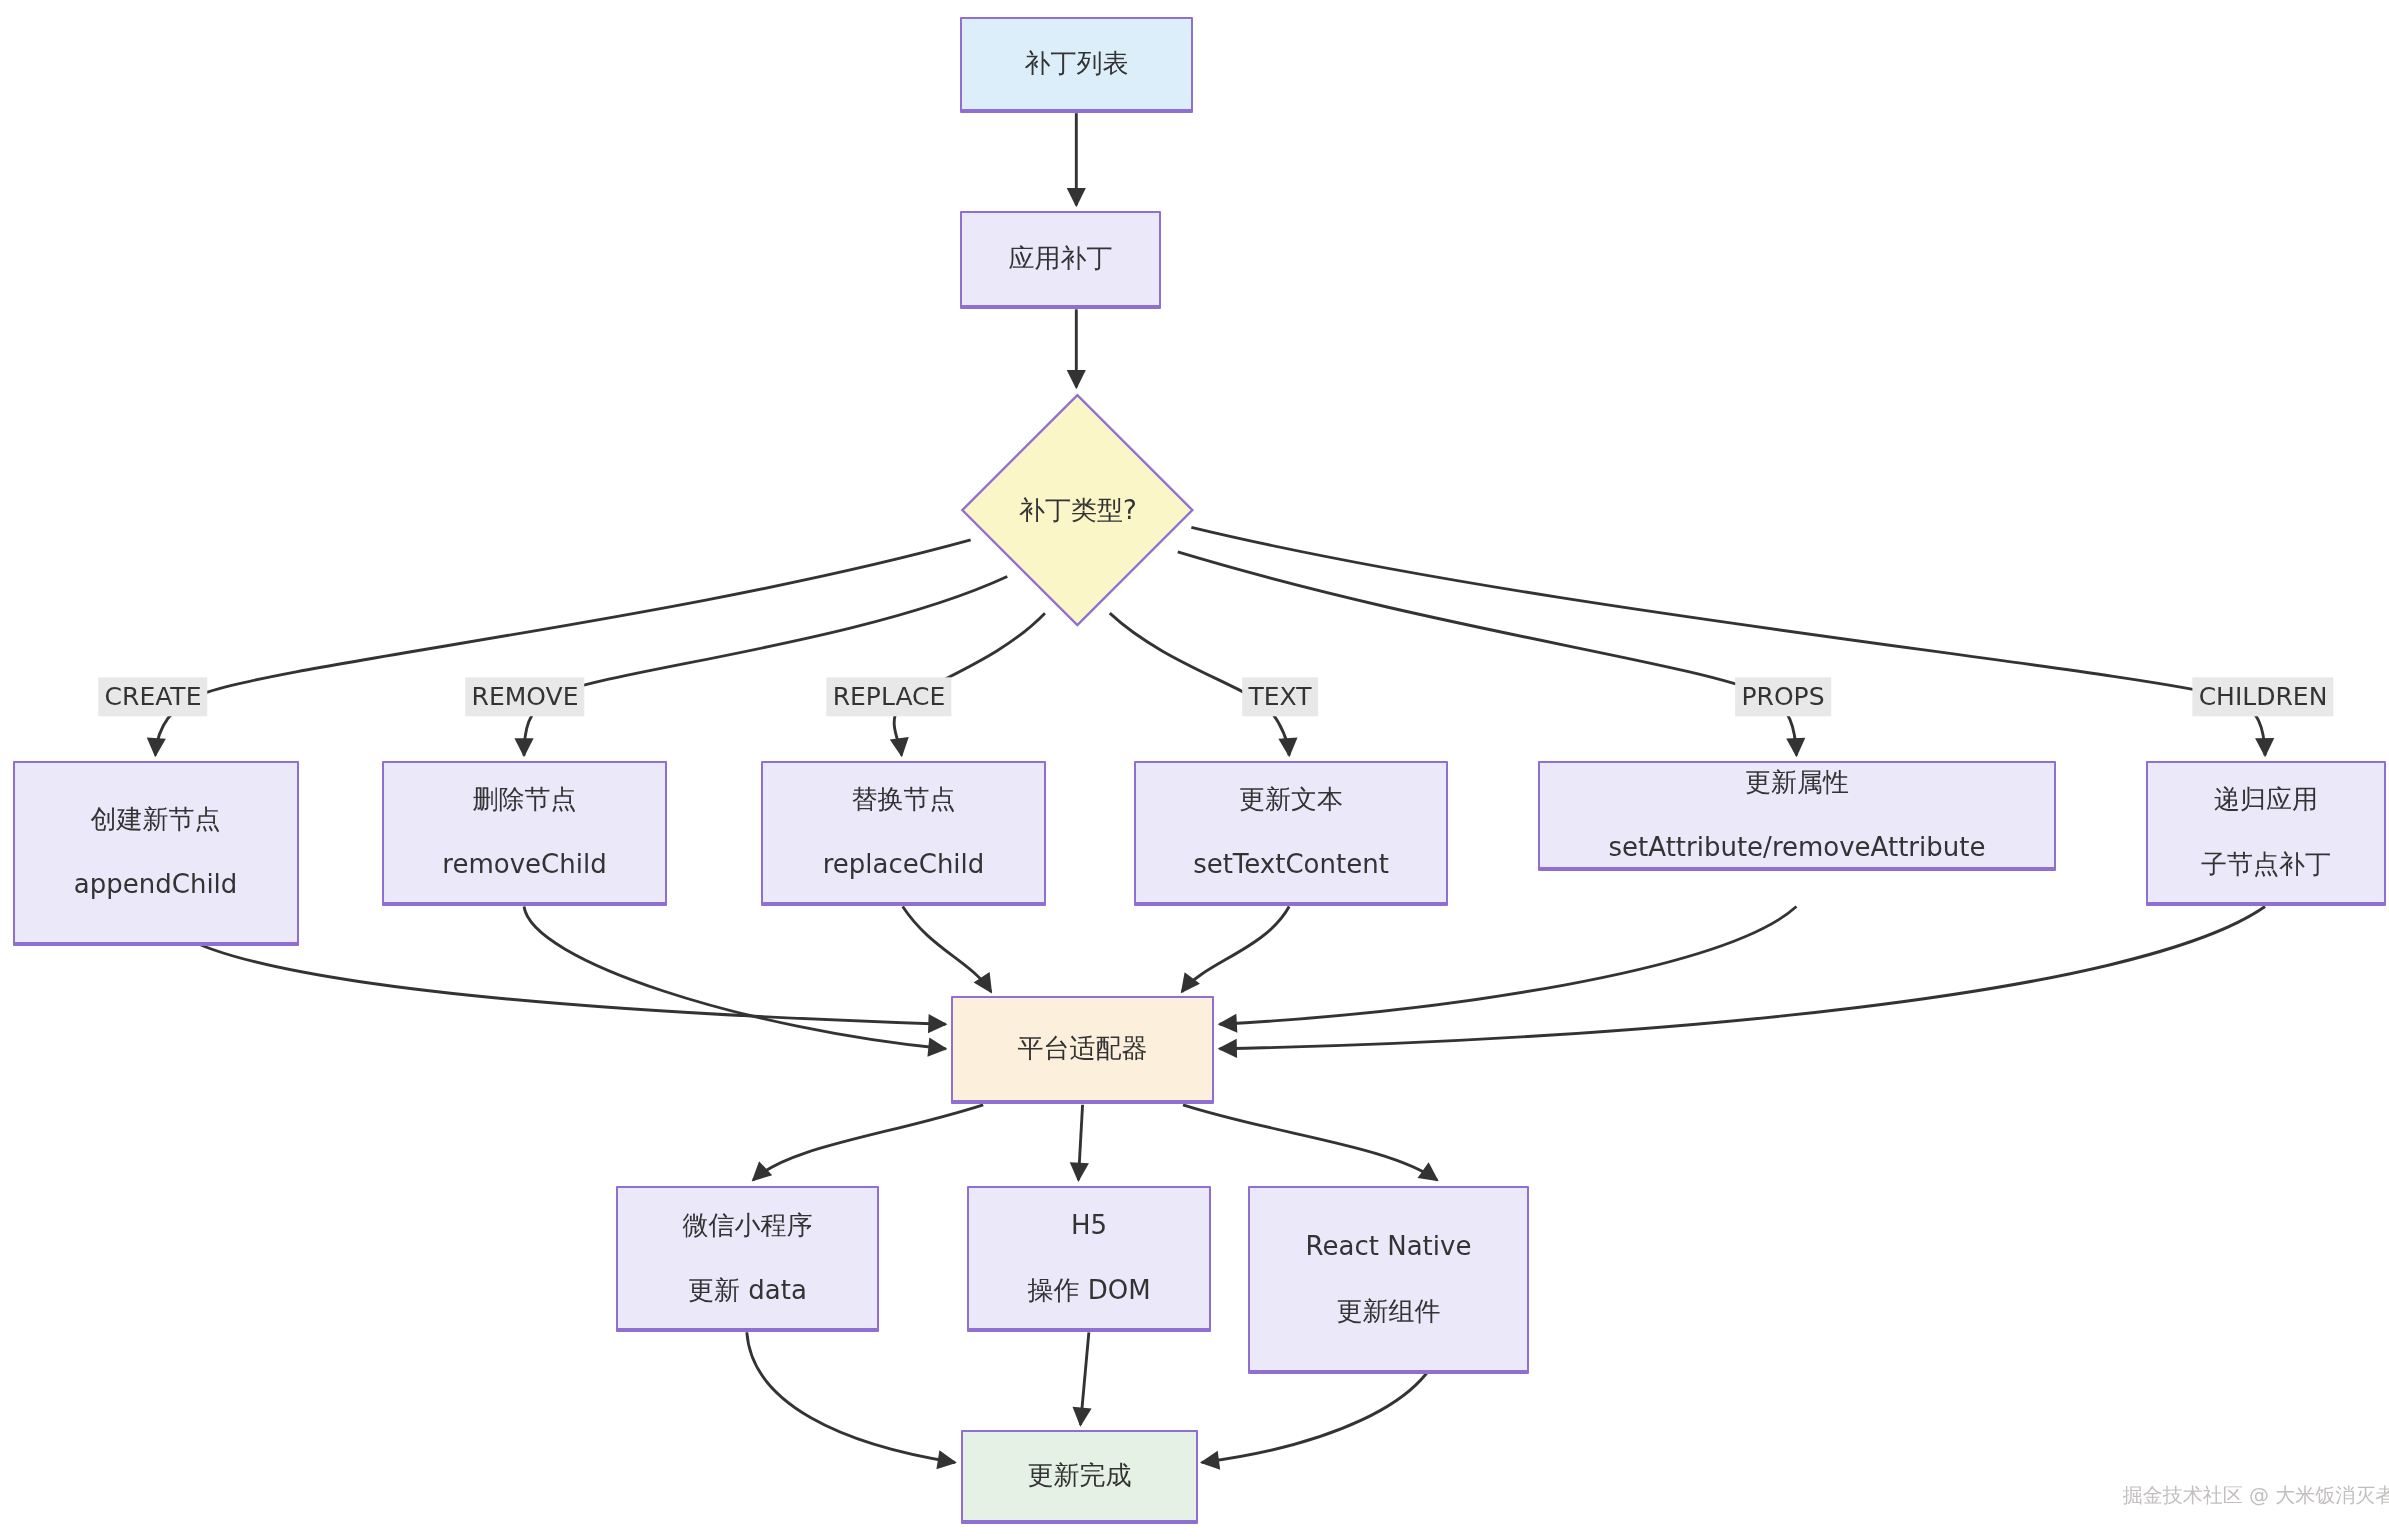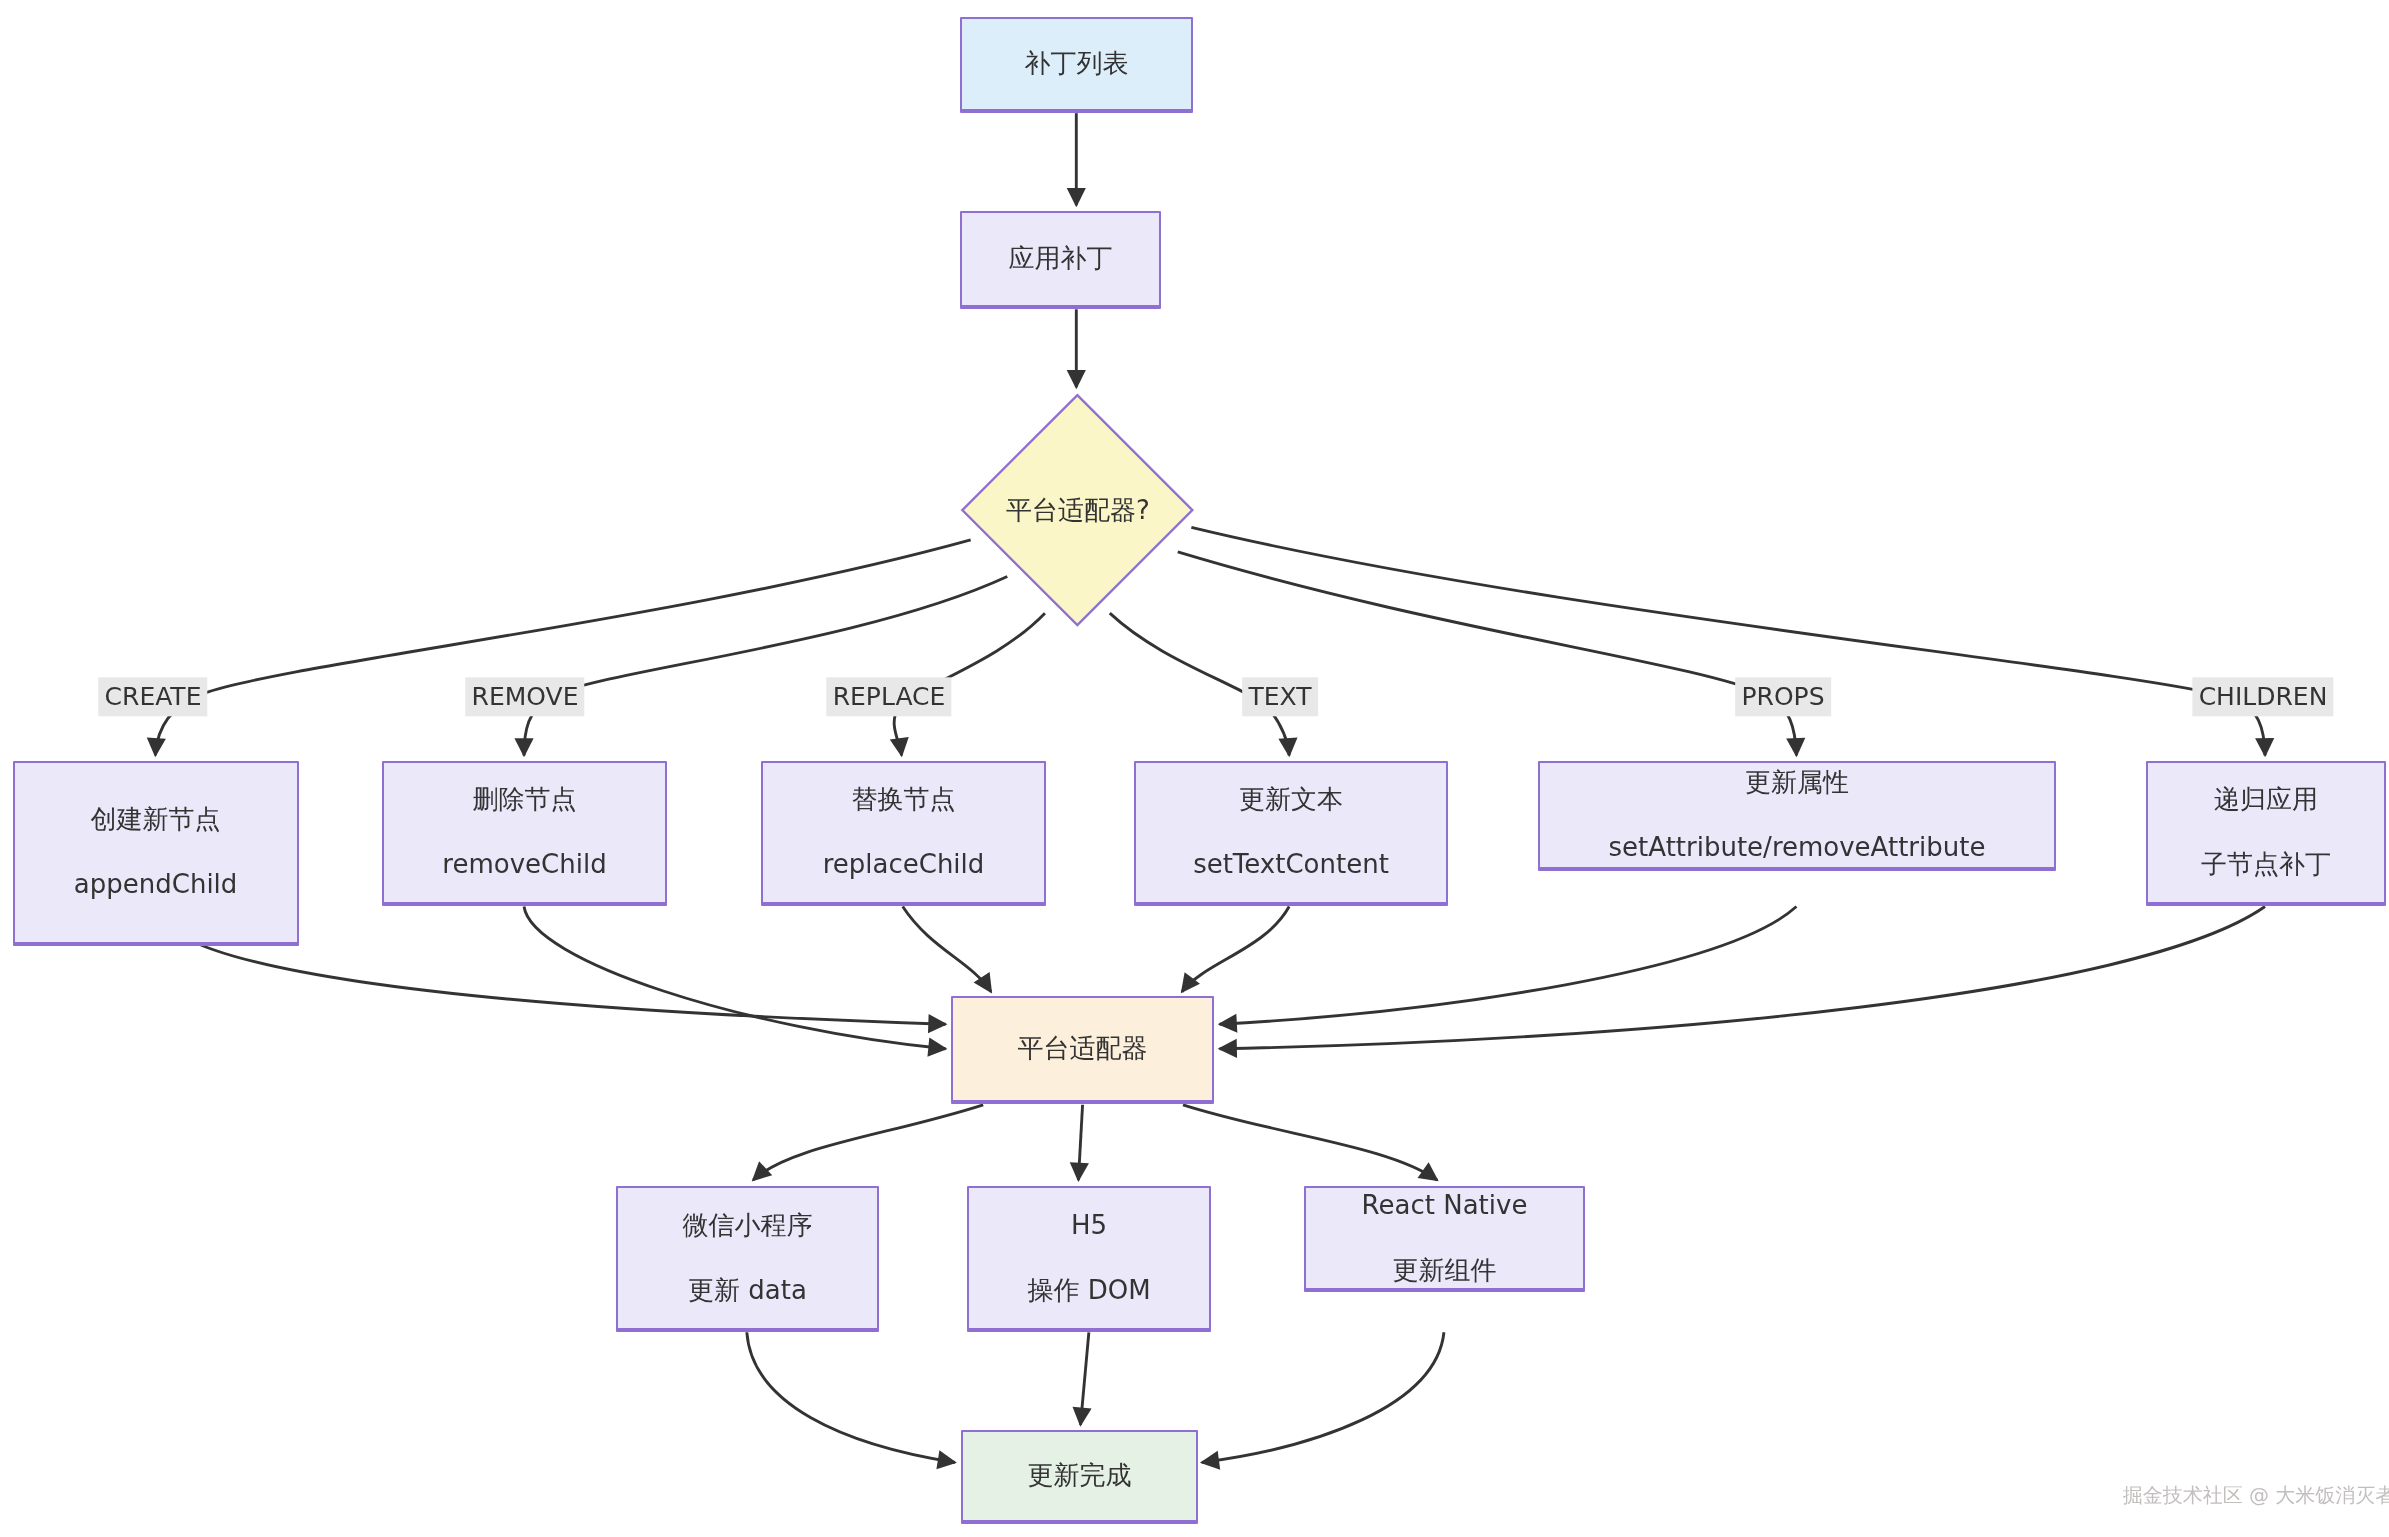--- a/index.html
+++ b/index.html
@@ -82,21 +82,21 @@
 </svg>
 
 <div class="node fill-blue" style="left:960px;top:16.7px;width:233px;height:96px">
   <span class="nline">补丁列表</span>
 </div>
 
 <div class="node fill-lav" style="left:960px;top:211px;width:201px;height:98px">
   <span class="nline">应用补丁</span>
 </div>
 
-<div class="diamond-label">平台适配器?</div>
+<div class="diamond-label">补丁类型?</div>
 
 <div class="node fill-lav" style="left:12.6px;top:761px;width:286px;height:185px">
   <span class="nline">创建新节点</span>
   <span class="nline">appendChild</span>
 </div>
 
 <div class="node fill-lav" style="left:382px;top:761px;width:285px;height:145px">
   <span class="nline">删除节点</span>
   <span class="nline">removeChild</span>
 </div>
@@ -128,21 +128,21 @@
 <div class="node fill-lav" style="left:616px;top:1186px;width:263px;height:146px">
   <span class="nline">微信小程序</span>
   <span class="nline">更新 data</span>
 </div>
 
 <div class="node fill-lav" style="left:967px;top:1186px;width:244px;height:146px">
   <span class="nline">H5</span>
   <span class="nline">操作 DOM</span>
 </div>
 
-<div class="node fill-lav" style="left:1304px;top:1186px;width:281px;height:106px">
+<div class="node fill-lav" style="left:1248px;top:1186px;width:281px;height:188px">
   <span class="nline">React Native</span>
   <span class="nline">更新组件</span>
 </div>
 
 <div class="node fill-green" style="left:961px;top:1430px;width:237px;height:94px">
   <span class="nline">更新完成</span>
 </div>
 
 <div class="edge-label" style="left:153px;top:697px">CREATE</div>
 <div class="edge-label" style="left:525px;top:697px">REMOVE</div>

